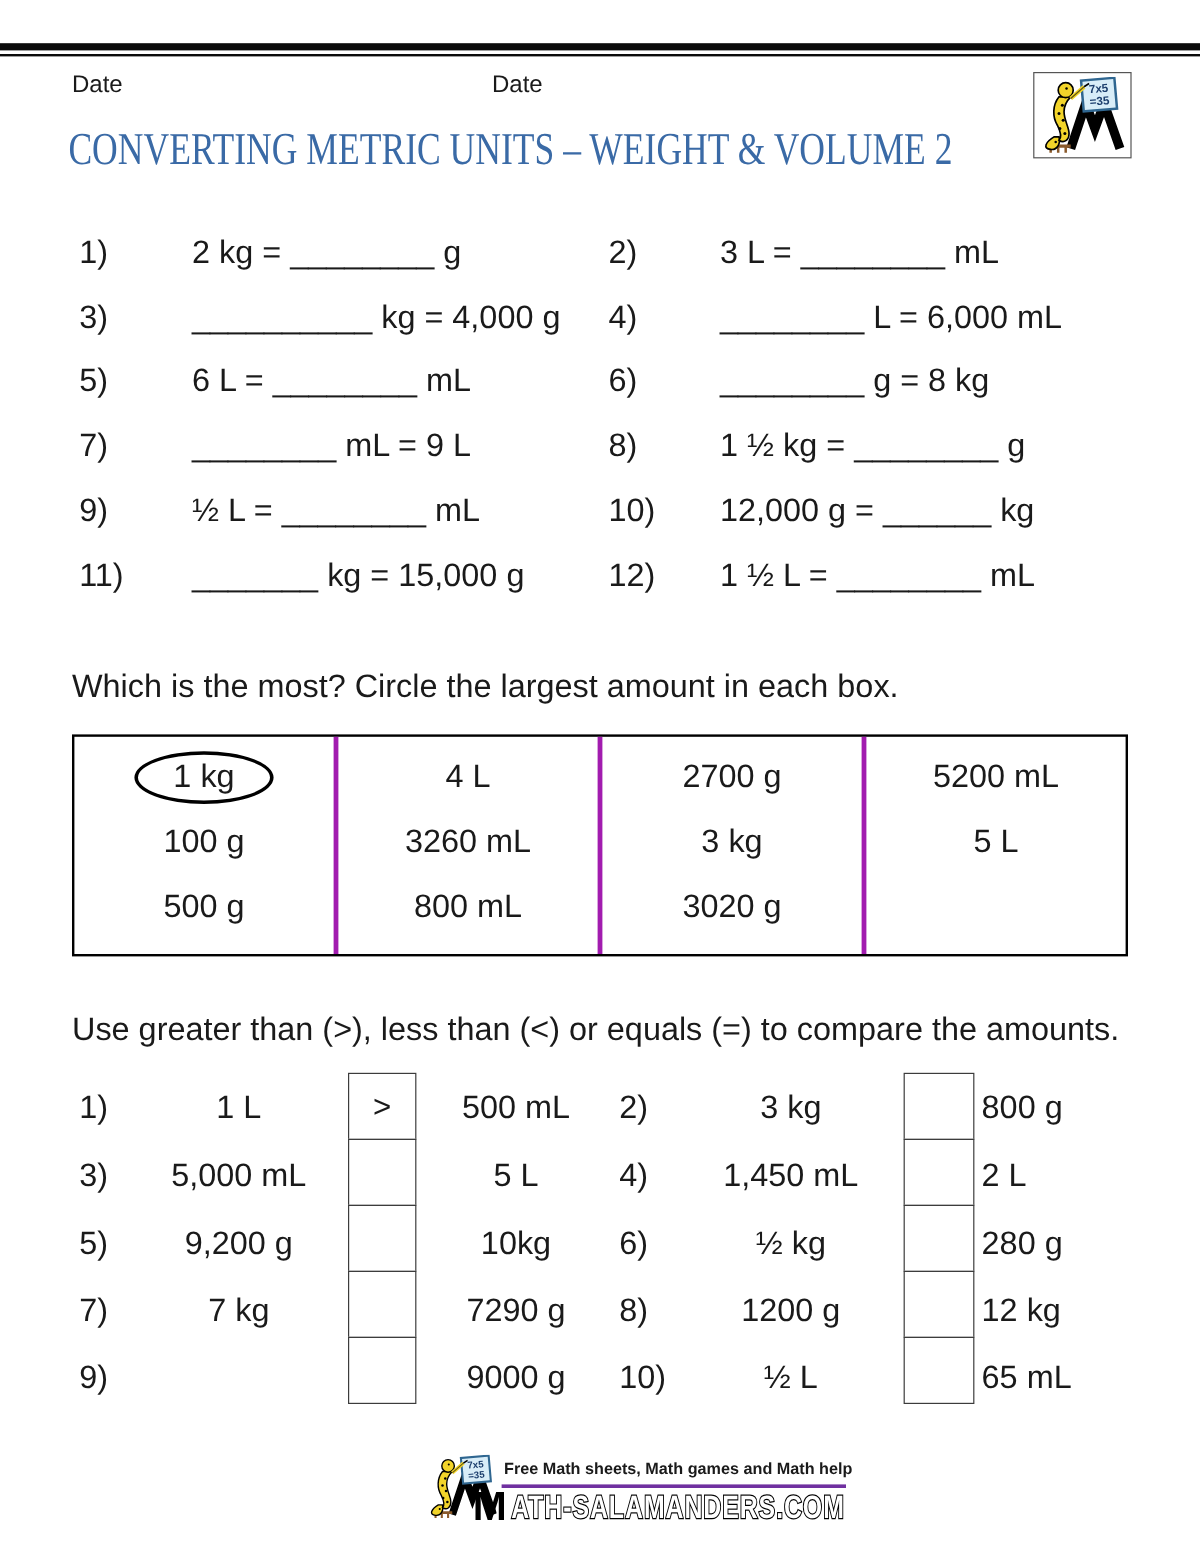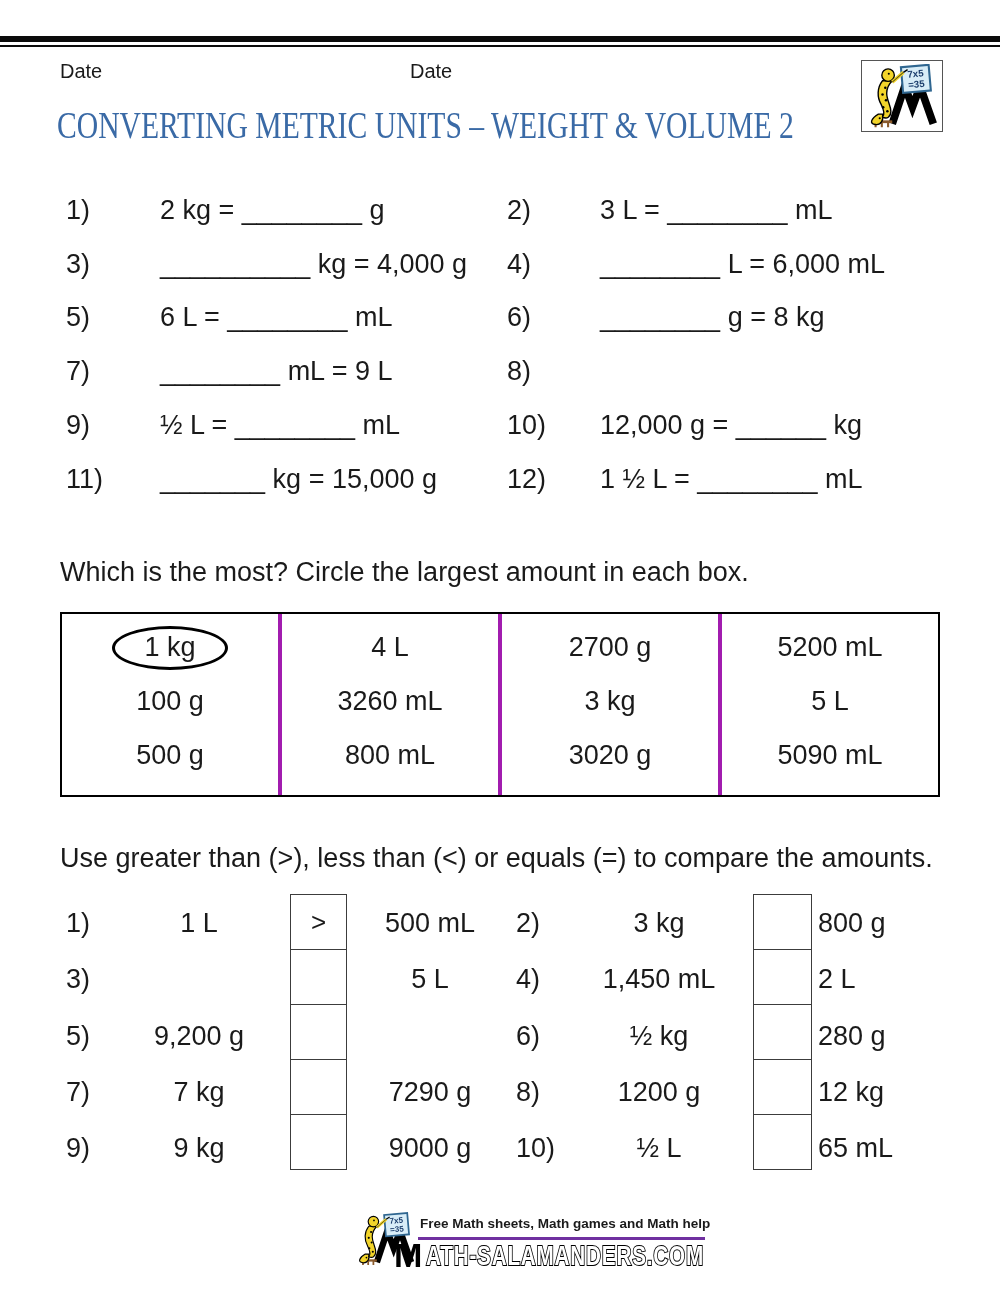--- a/index.html
+++ b/index.html
@@ -120,20 +120,21 @@
     <div class="abs prow r2">
       <span class="pnumL">5)</span>
       <span class="ptxtL">6 L = ________ mL</span>
       <span class="pnumR">6)</span>
       <span class="ptxtR">________ g = 8 kg</span>
     </div>
     <div class="abs prow r3">
       <span class="pnumL">7)</span>
       <span class="ptxtL">________ mL = 9 L</span>
       <span class="pnumR">8)</span>
+      <span class="ptxtR">1 ½ kg = ________ g</span>
     </div>
     <div class="abs prow r4">
       <span class="pnumL">9)</span>
       <span class="ptxtL">½ L = ________ mL</span>
       <span class="pnumR">10)</span>
       <span class="ptxtR">12,000 g = ______ kg</span>
     </div>
     <div class="abs prow r5">
       <span class="pnumL">11)</span>
       <span class="ptxtL">_______ kg = 15,000 g</span>
@@ -159,21 +160,20 @@
       <div class="cline">800 mL</div>
     </div>
     <div class="ccell">
       <div class="cline">2700 g</div>
       <div class="cline">3 kg</div>
       <div class="cline">3020 g</div>
     </div>
     <div class="ccell">
       <div class="cline">5200 mL</div>
       <div class="cline">5 L</div>
-      <div class="cline">5090 mL</div>
     </div>
   </div>
 
   <div class="abs h3a">Use greater than (&gt;), less than (&lt;) or equals (=) to compare the amounts.</div>
 
   <div class="abs stack stackL">
     <div class="abox">&gt;</div>
     <div class="abox"></div>
     <div class="abox"></div>
     <div class="abox"></div>
@@ -190,43 +190,44 @@
   <div class="abs crow c0">
     <span class="cnum">1)</span>
     <span class="cl">1 L</span>
     <span class="cr">500 mL</span>
     <span class="cnum2">2)</span>
     <span class="cl2">3 kg</span>
     <span class="cr2">800 g</span>
   </div>
   <div class="abs crow c1">
     <span class="cnum">3)</span>
+    <span class="cl">5,000 mL</span>
     <span class="cr">5 L</span>
     <span class="cnum2">4)</span>
     <span class="cl2">1,450 mL</span>
     <span class="cr2">2 L</span>
   </div>
   <div class="abs crow c2">
     <span class="cnum">5)</span>
     <span class="cl">9,200 g</span>
+    <span class="cr">10kg</span>
     <span class="cnum2">6)</span>
     <span class="cl2">½ kg</span>
     <span class="cr2">280 g</span>
   </div>
   <div class="abs crow c3">
     <span class="cnum">7)</span>
     <span class="cl">7 kg</span>
     <span class="cr">7290 g</span>
     <span class="cnum2">8)</span>
     <span class="cl2">1200 g</span>
     <span class="cr2">12 kg</span>
   </div>
   <div class="abs crow c4">
     <span class="cnum">9)</span>
-    <span class="cl">9 kg</span>
     <span class="cr">9000 g</span>
     <span class="cnum2">10)</span>
     <span class="cl2">½ L</span>
     <span class="cr2">65 mL</span>
   </div>
 
   <div class="abs f-logo">
     <svg width="58" height="54">
         <use href="#sala"></use>
       </svg>

